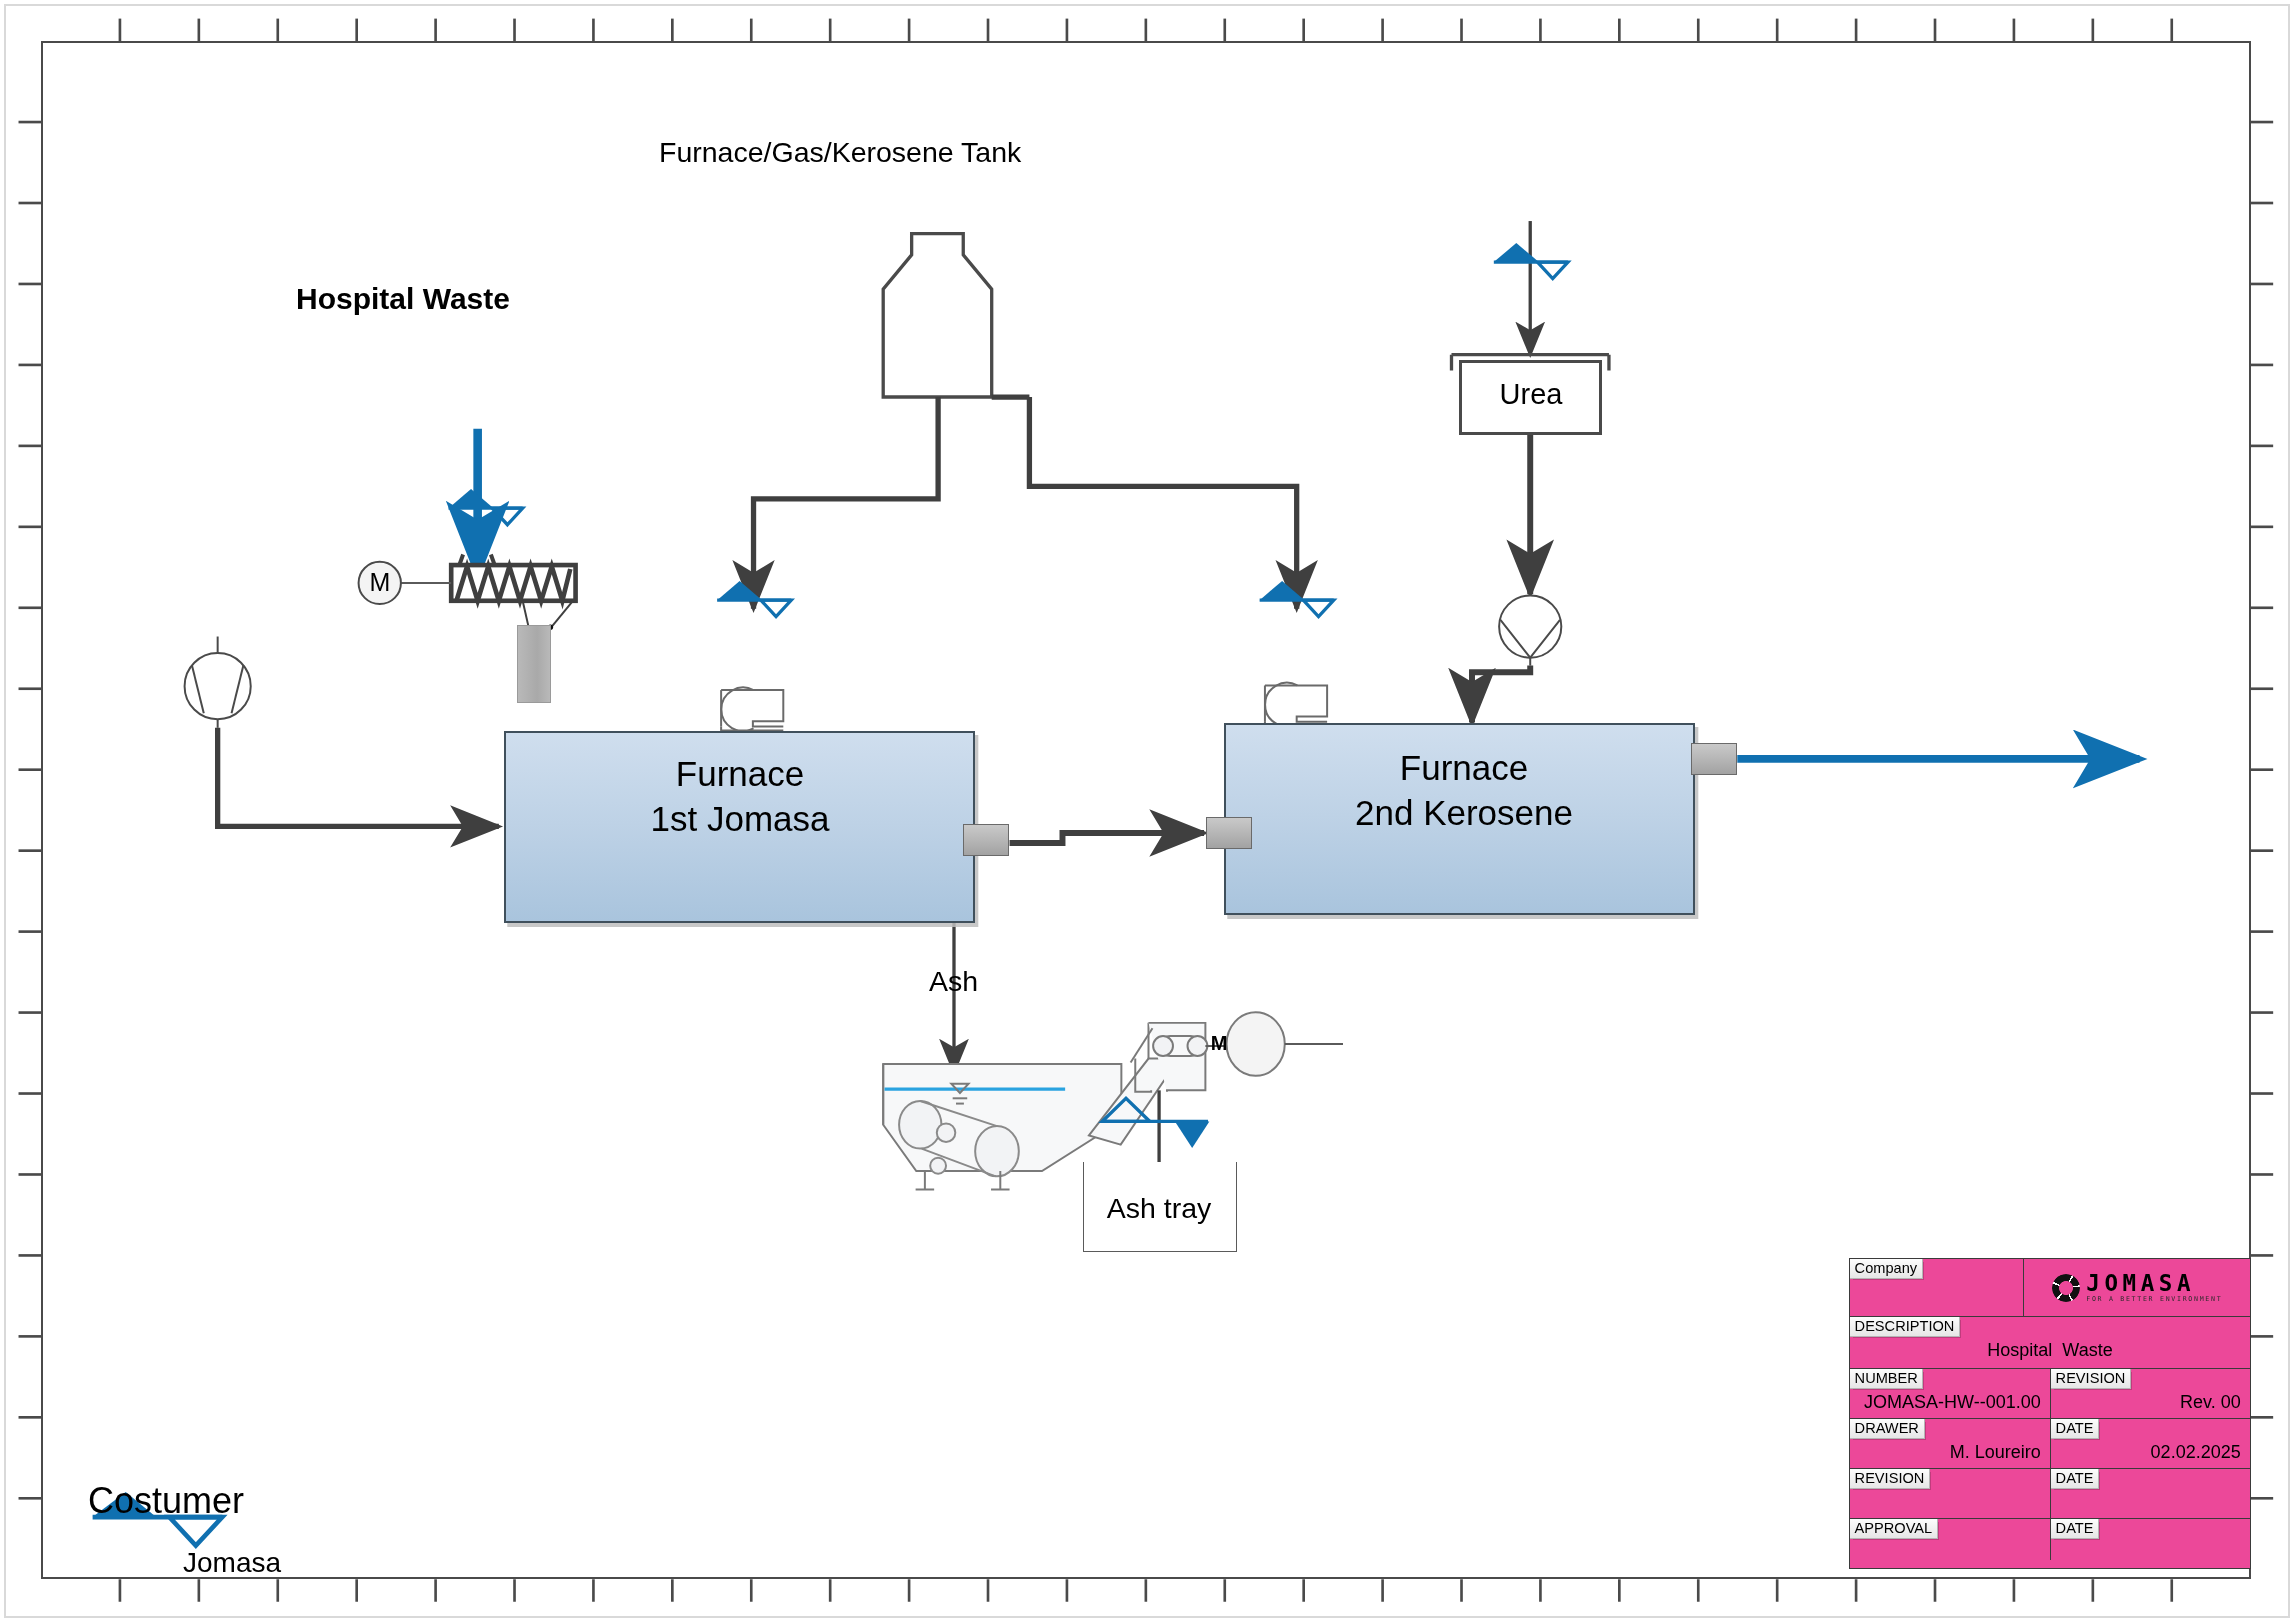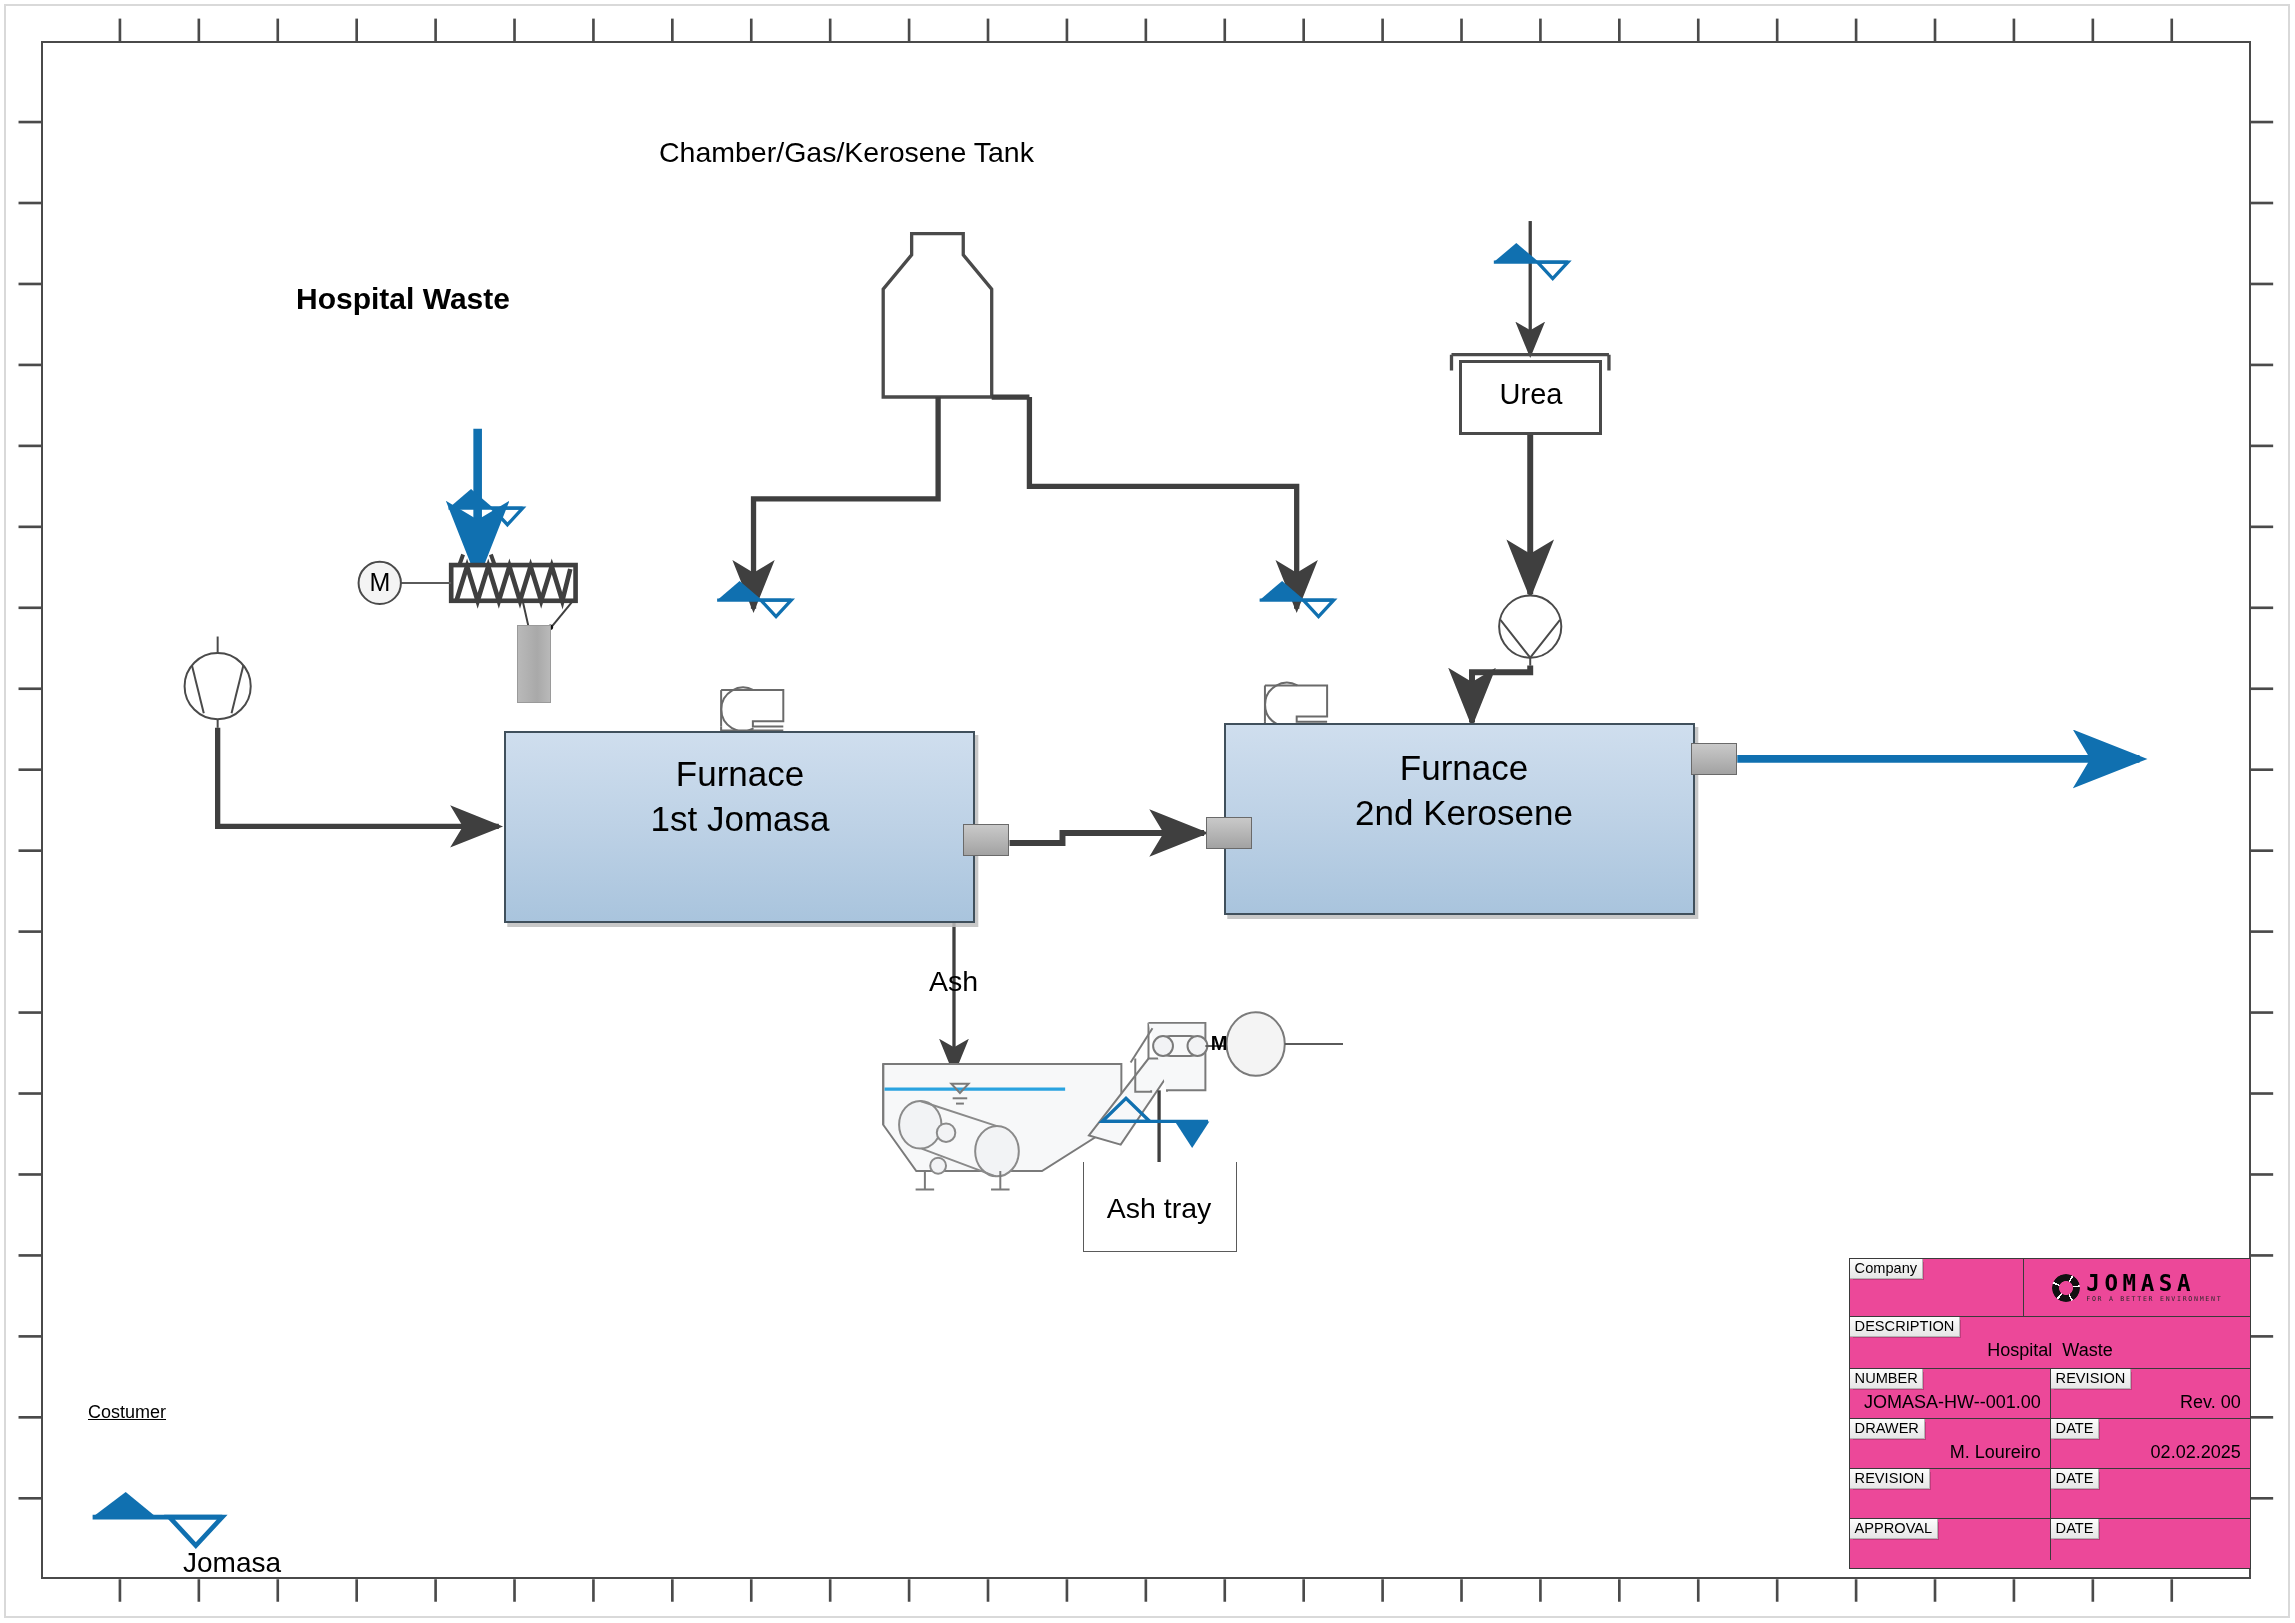--- a/index.html
+++ b/index.html
@@ -20,21 +20,21 @@
   
   .lbl{position:absolute;white-space:pre;line-height:1.18;}
 
   #lbl-tank   {left:659px;  top:136px; font-size:28.5px;}
   #lbl-hosp   {left:296px;  top:281px; font-size:30px;font-weight:bold;}
   #lbl-urea   {left:1531px; top:377px; font-size:29px;transform:translateX(-50%);}
   #lbl-flue   {left:1926px; top:668px;font-size:28.5px;transform:translateX(-50%);
                text-align:center;}
   #lbl-ash    {left:929px; top:965px;font-size:28.5px;}
   #lbl-ashtray{left:1159px; top:1192px;font-size:28.5px;transform:translateX(-50%);}
-  #lbl-cost   {left:88px;  top:1402px;font-size:18px;text-decoration:underline;}
+  #lbl-cost   {left:88px;  top:1480px;font-size:36px;}
   #lbl-jom    {left:183px;  top:1546px;font-size:28px;}
 
   .furn-txt{position:absolute;text-align:center;font-size:35px;line-height:1.28;
             transform:translateX(-50%);}
   #furn1-txt{left:740px;top:752px;}
   #furn2-txt{left:1464px;top:746px;}
 
   
   .furnace{position:absolute;box-sizing:border-box;border:2px solid #40505c;
       background:linear-gradient(180deg,#cfdeee 0%,#bed2e6 48%,#a9c4dd 100%);
@@ -373,21 +373,21 @@
 
   <div class="furnace" id="furnace1"></div>
   <div class="furnace" id="furnace2"></div>
   <div class="duct" id="duct-out1"></div>
   <div class="duct" id="duct-in2"></div>
   <div class="duct" id="duct-out2"></div>
   <div id="chute"></div>
   <div class="obox" id="urea-box"></div>
   <div class="obox" id="ashtray-box"></div>
 
-  <div class="lbl" id="lbl-tank">Chamber/Gas/Kerosene Tank</div>
+  <div class="lbl" id="lbl-tank">Furnace/Gas/Kerosene Tank</div>
   <div class="lbl" id="lbl-hosp">Hospital Waste</div>
   <div class="lbl" id="lbl-urea">Urea</div>
   <div class="lbl" id="lbl-ash">Ash</div>
   <div class="lbl" id="lbl-ashtray">Ash tray</div>
   <div class="lbl" id="lbl-cost">Costumer</div>
   <div class="lbl" id="lbl-jom">Jomasa</div>
 
 
   <div class="furn-txt" id="furn1-txt">
     <span>Furnace</span><br>

